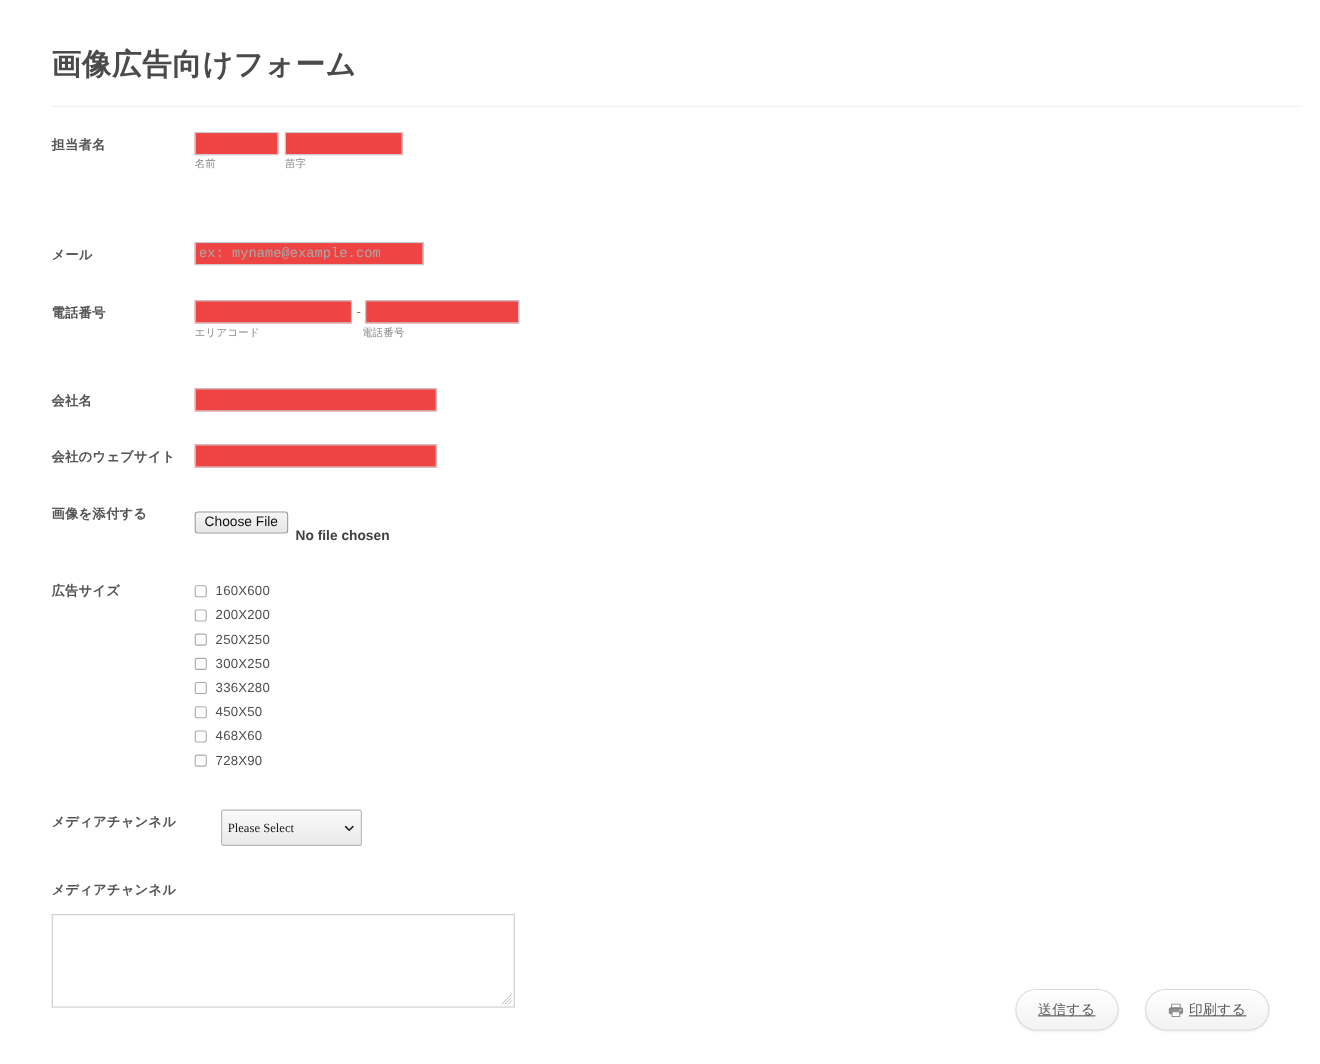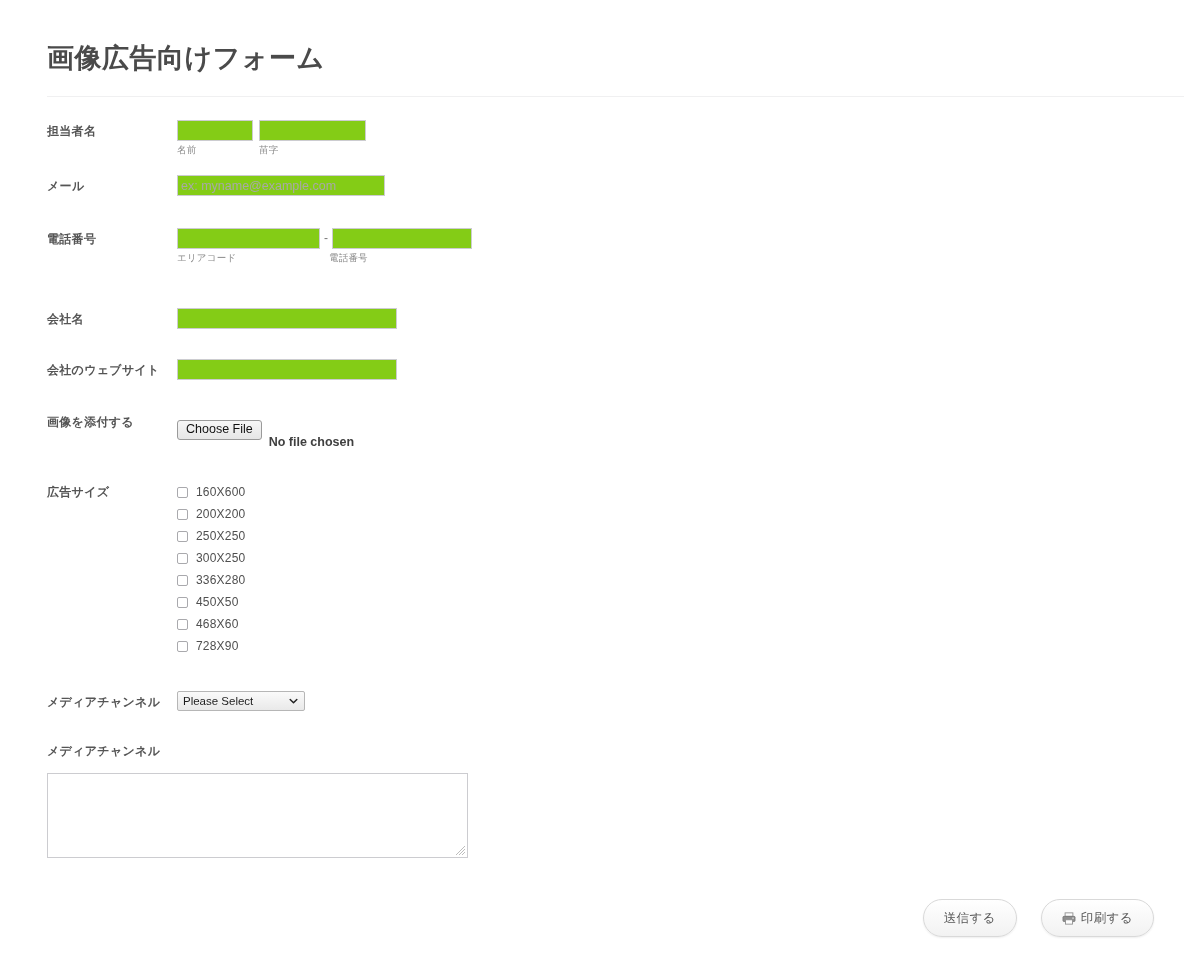--- a/index.html
+++ b/index.html
@@ -65,22 +65,22 @@
   .row-field {
     flex: 1 1 auto;
     position: relative;
   }
 
   
   input.txt {
     box-sizing: border-box;
     height: 21px;
     border: 1px solid #ccccd0;
-    background: #84cc16;
-    font-family: Liberation Sans, sans-serif;
+    background: #ef4444;
+    font-family: Liberation Mono, monospace;
     font-size: 12.5px;
     color: #333;
     padding: 1px 3px;
     outline: none;
     border-radius: 0;
     vertical-align: top;
   }
   input.txt::placeholder { color: #a8a8a8; opacity: 1; }
 
   .w-name-first { width: 76px; }
@@ -162,31 +162,32 @@
   .select-wrap {
     position: relative;
     display: inline-block;
   }
   select.styled {
     -webkit-appearance: none;
     -moz-appearance: none;
     appearance: none;
     box-sizing: border-box;
     width: 128px;
-    height: 20px;
+    height: 33px;
     border: 1px solid #b6b6b6;
     border-radius: 2px;
     background: linear-gradient(180deg, #fafafa 0%, #e9e9e9 100%);
-    font-family: Liberation Sans, sans-serif;
+    font-family: Liberation Serif, serif;
     font-size: 11.5px;
     color: #1d1d1d;
     padding: 0 18px 0 5px;
     line-height: 18px;
     outline: none;
     cursor: pointer;
+    margin-left: 24px;
   }
   .select-chevron {
     position: absolute;
     right: 7px;
     top: 50%;
     transform: translateY(-50%);
     pointer-events: none;
     width: 9px;
     height: 9px;
     display: block;
@@ -248,26 +249,27 @@
     border: 1px solid #d9d9d9;
     border-radius: 19px;
     background: linear-gradient(180deg, #ffffff 0%, #f2f2f2 100%);
     box-shadow: 0 1px 2px rgba(0,0,0,0.07);
     font-family: "Liberation Sans", "DejaVu Sans", sans-serif;
     font-size: 12.5px;
     color: #575757;
     letter-spacing: 0.4px;
     cursor: pointer;
     white-space: nowrap;
+    text-decoration: underline;
   }
   .printer-icon { display: inline-block; width: 14px; height: 13px; }
 
   
   .row-name      { margin-top: 23px; }
-  .row-email     { margin-top: 19px; }
+  .row-email     { margin-top: 64px; }
   .row-phone     { margin-top: 32px; }
   .row-company   { margin-top: 44px; }
   .row-website   { margin-top: 30px; }
   .row-file      { margin-top: 31px; }
   .row-adsize    { margin-top: 32px; }
   .row-media     { margin-top: 34px; }
   .block-product { margin-top: 32px; }
   .product-ta    { margin-top: 14px; }
 </style>
 </head>

